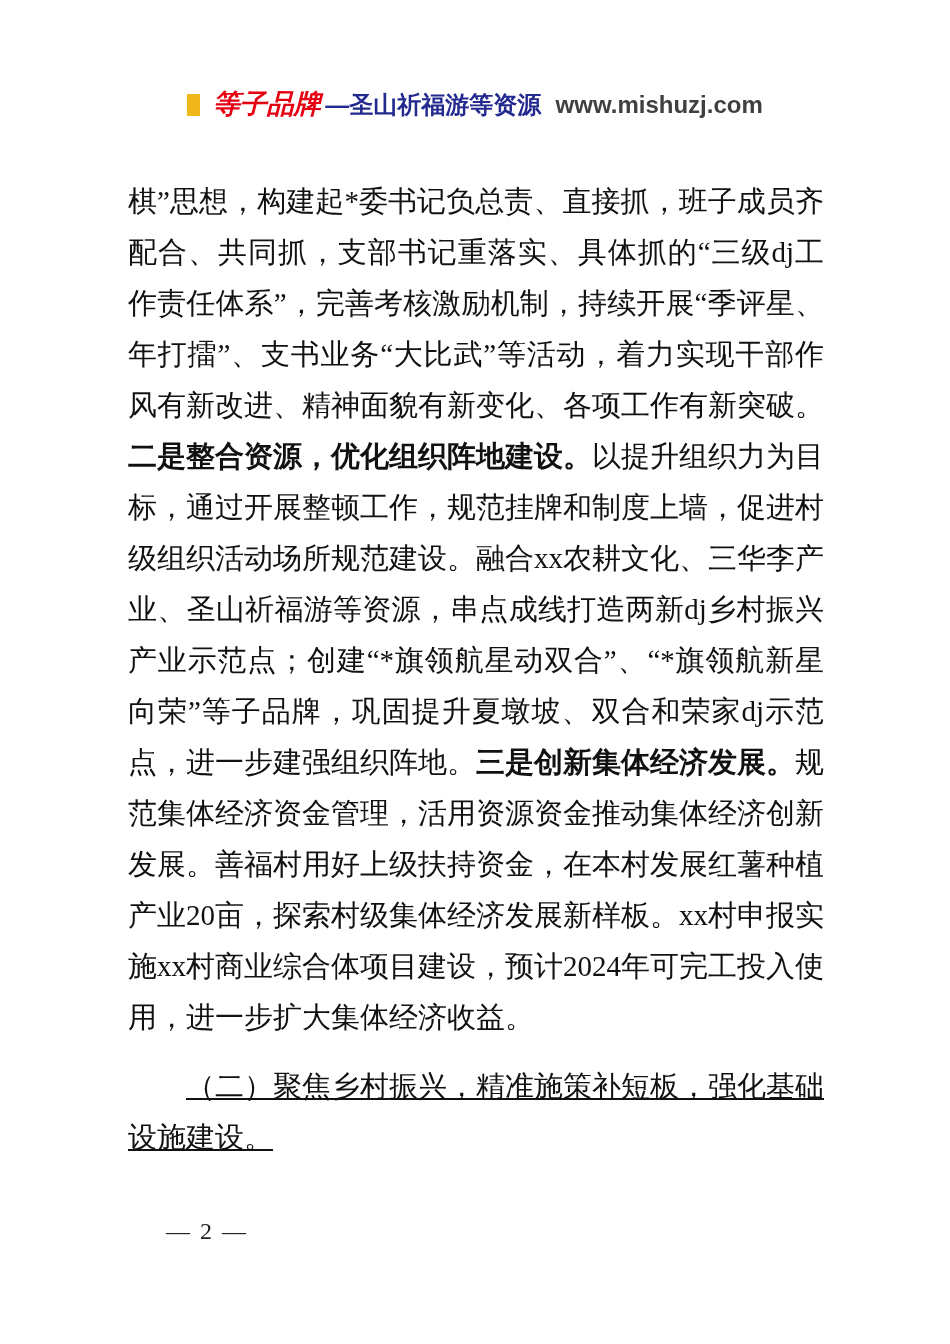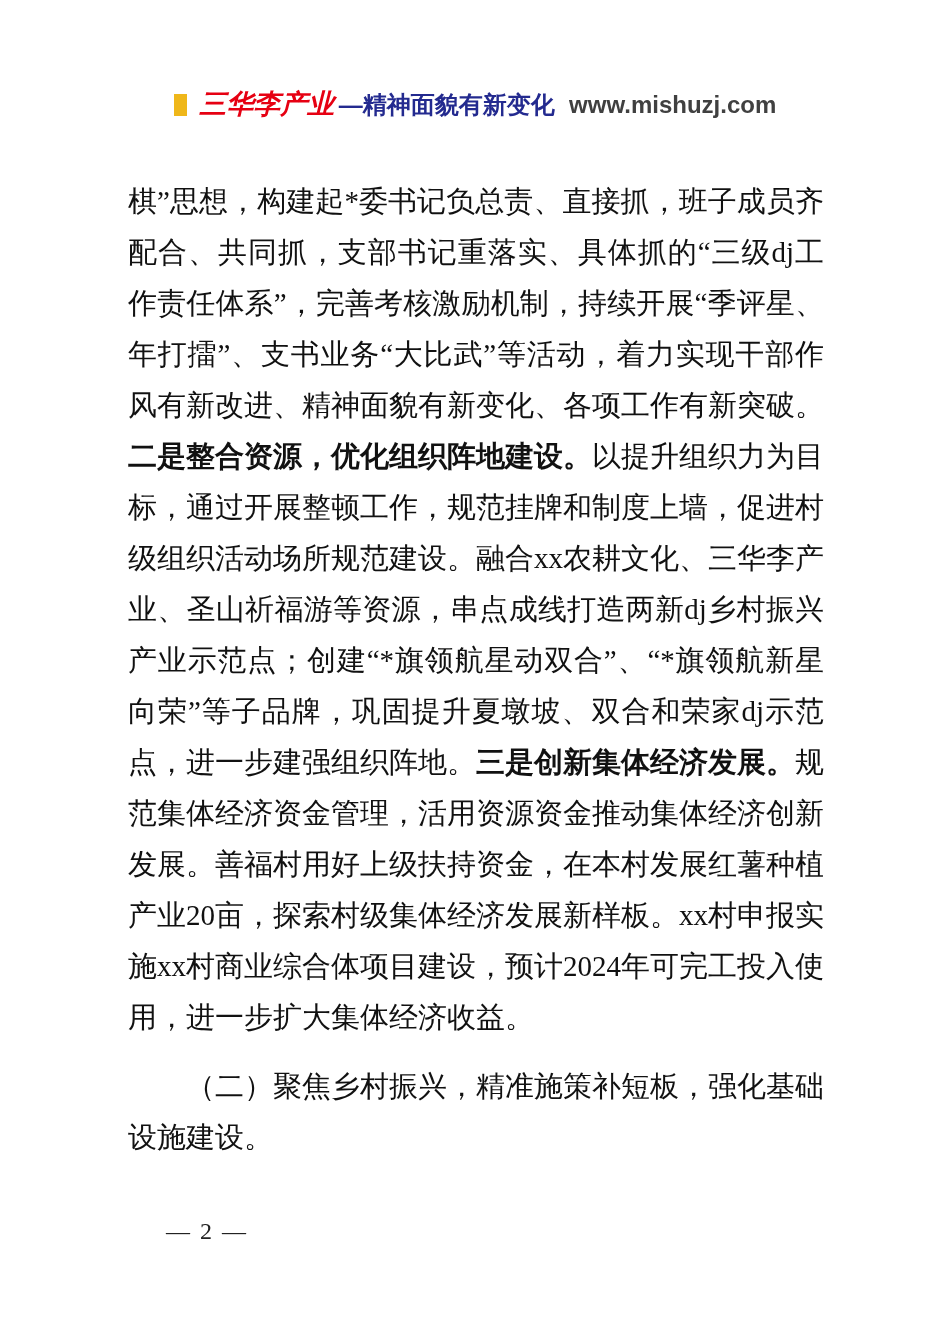--- a/index.html
+++ b/index.html
@@ -60,20 +60,21 @@
     line-height: 51px;
     text-align: justify;
     color: #111111;
   }
   .para {
     margin: 8px;
     text-indent: 2em;
   }
   .para + .para {
     margin-top: 18px;
+    text-decoration: underline;
   }
   .para.no-indent {
     text-indent: 0;
   }
   .b {
     font-weight: bold;
   }
   
   .footer {
     position: absolute;
@@ -84,22 +85,22 @@
     letter-spacing: 2px;
   }
 </style>
 </head>
 <body>
 
 <div class="page">
 
   <div class="header">
     <span class="marker"></span>
-    <span class="site">三华李产业</span>
-    <span class="tagline">—精神面貌有新变化</span>
+    <span class="site">等子品牌</span>
+    <span class="tagline">—圣山祈福游等资源</span>
     <span class="url">www.mishuzj.com</span>
   </div>
 
   <div class="content">
 
     <p class="para no-indent"><span>棋”思想，构建起*委书记负总责、直接抓，班子成员齐配合、共同抓，支部书记重落实、具体抓的“三级dj工作责任体系”，完善考核激励机制，持续开展“季评星、年打擂”、支书业务“大比武”等活动，着力实现干部作风有新改进、精神面貌有新变化、各项工作有新突破。</span><span class="b">二是整合资源，优化组织阵地建设。</span><span>以提升组织力为目标，通过开展整顿工作，规范挂牌和制度上墙，促进村级组织活动场所规范建设。融合xx农耕文化、三华李产业、圣山祈福游等资源，串点成线打造两新dj乡村振兴产业示范点；创建“*旗领航星动双合”、“*旗领航新星向荣”等子品牌，巩固提升夏墩坡、双合和荣家dj示范点，进一步建强组织阵地。</span><span class="b">三是创新集体经济发展。</span><span>规范集体经济资金管理，活用资源资金推动集体经济创新发展。善福村用好上级扶持资金，在本村发展红薯种植产业20亩，探索村级集体经济发展新样板。xx村申报实施xx村商业综合体项目建设，预计2024年可完工投入使用，进一步扩大集体经济收益。</span></p>
 
     <p class="para"><span>（二）聚焦乡村振兴，精准施策补短板，强化基础设施建设。</span></p>
 
 

